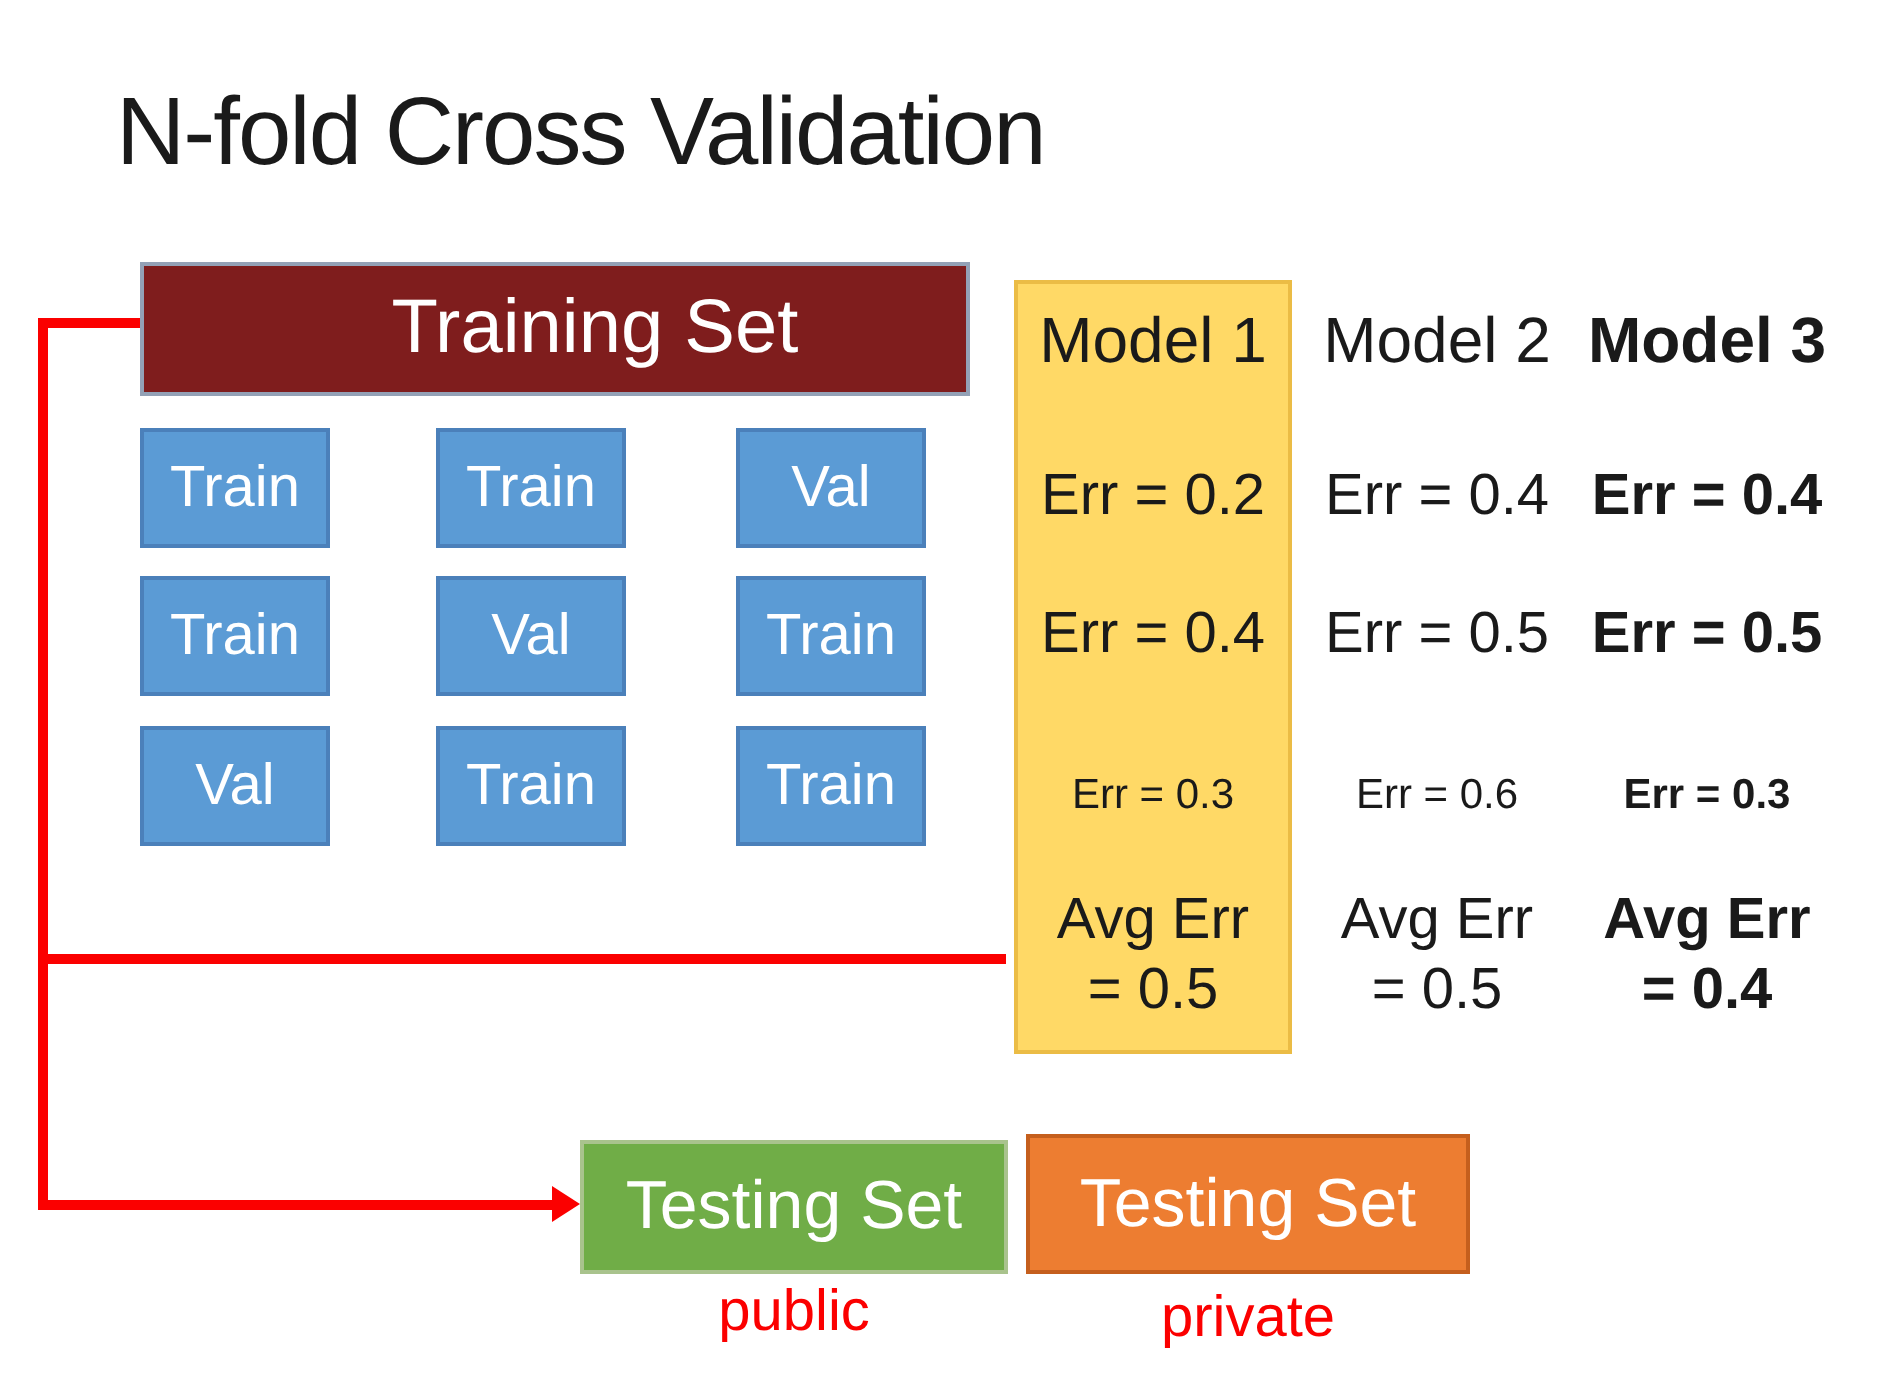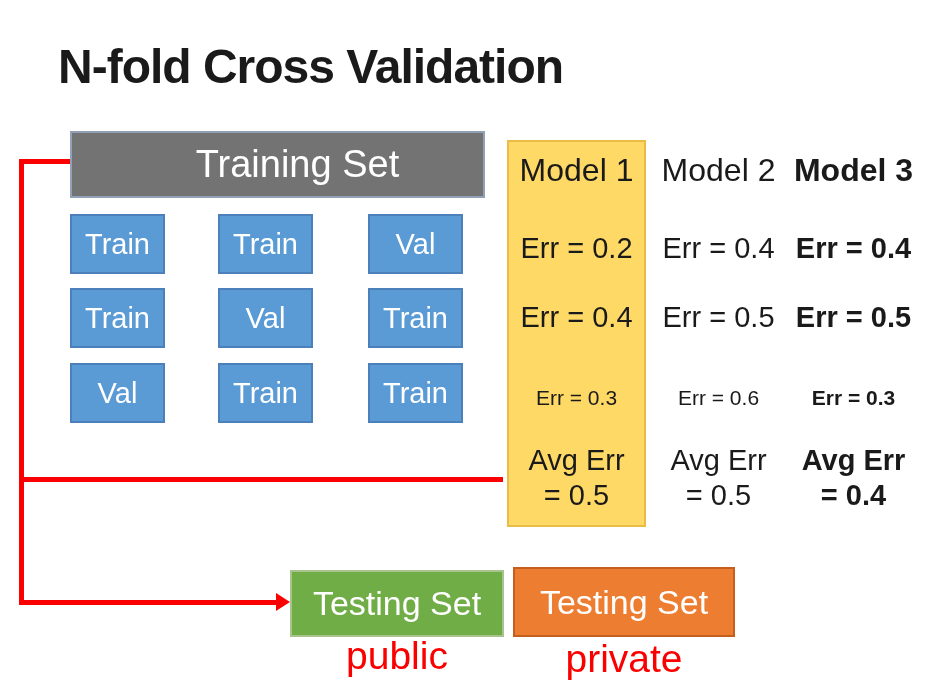--- a/index.html
+++ b/index.html
@@ -3,38 +3,38 @@
 <meta charset="utf-8">
 <style>
   html,body{margin:0;padding:0;background:#fff;}
   #slide{
     position:relative;width:939px;height:693px;background:#ffffff;overflow:hidden;
     font-family:"Liberation Sans", sans-serif;
   }
   
   .title{
     position:absolute;left:58px;top:36px;width:560px;height:62px;
-    font-size:48px;font-weight:700;letter-spacing:-1px;color:#1a1a1a;line-height:62px;
+    font-size:48px;font-weight:400;letter-spacing:-1px;color:#1a1a1a;line-height:62px;
     white-space:nowrap;
   }
   
   .rline{position:absolute;background:#fb0000;}
   .rl-top{left:19px;top:159px;width:51px;height:5px;}
   .rl-vert{left:19px;top:159px;width:5px;height:446px;}
   .rl-mid{left:19px;top:477px;width:484px;height:5px;}
   .rl-bottom{left:19px;top:600px;width:259px;height:5px;}
   .arrowhead{
     position:absolute;left:276px;top:593px;width:0;height:0;background:transparent;
     border-top:9px solid transparent;border-bottom:9px solid transparent;
     border-left:14px solid #fb0000;
   }
   
   .train-header{
     position:absolute;left:70px;top:131px;width:415px;height:67px;
-    background:#737373;border:2px solid #93a1b6;box-sizing:border-box;
+    background:#7f1d1d;border:2px solid #93a1b6;box-sizing:border-box;
     color:#ffffff;font-size:38px;display:flex;align-items:center;justify-content:center;padding-left:40px;
   }
   
   .cell{
     position:absolute;width:95px;height:60px;
     background:#5b9bd5;border:2px solid #4b80ba;box-sizing:border-box;
     color:#ffffff;font-size:29px;display:flex;align-items:center;justify-content:center;
   }
   .c0{left:70px;} .c1{left:218px;} .c2{left:368px;}
   .r0{top:214px;} .r1{top:288px;} .r2{top:363px;}
@@ -54,21 +54,21 @@
   .err2{top:157px;font-size:29px;}
   .err3{top:238px;font-size:21px;}
   .avg{position:absolute;left:0;width:100%;top:303px;font-size:29px;line-height:35px;text-align:center;}
   
   .test-box{
     position:absolute;box-sizing:border-box;color:#ffffff;font-size:34px;
     display:flex;align-items:center;justify-content:center;
   }
   .test-public{left:290px;top:570px;width:214px;height:67px;background:#70ad47;border:2px solid #a9c38d;}
   .test-private{left:513px;top:567px;width:222px;height:70px;background:#ed7d31;border:2px solid #c55f1d;}
-  .caption{position:absolute;color:#fb0000;font-size:39px;text-align:center;line-height:32px;white-space:nowrap;}
+  .caption{position:absolute;color:#fb0000;font-size:29px;text-align:center;line-height:32px;white-space:nowrap;}
   .cap-public{left:290px;top:640px;width:214px;}
   .cap-private{left:513px;top:643px;width:222px;}
 </style>
 </head>
 <body>
 
 <div id="slide">
 
   <div class="title">N-fold Cross Validation</div>
 

